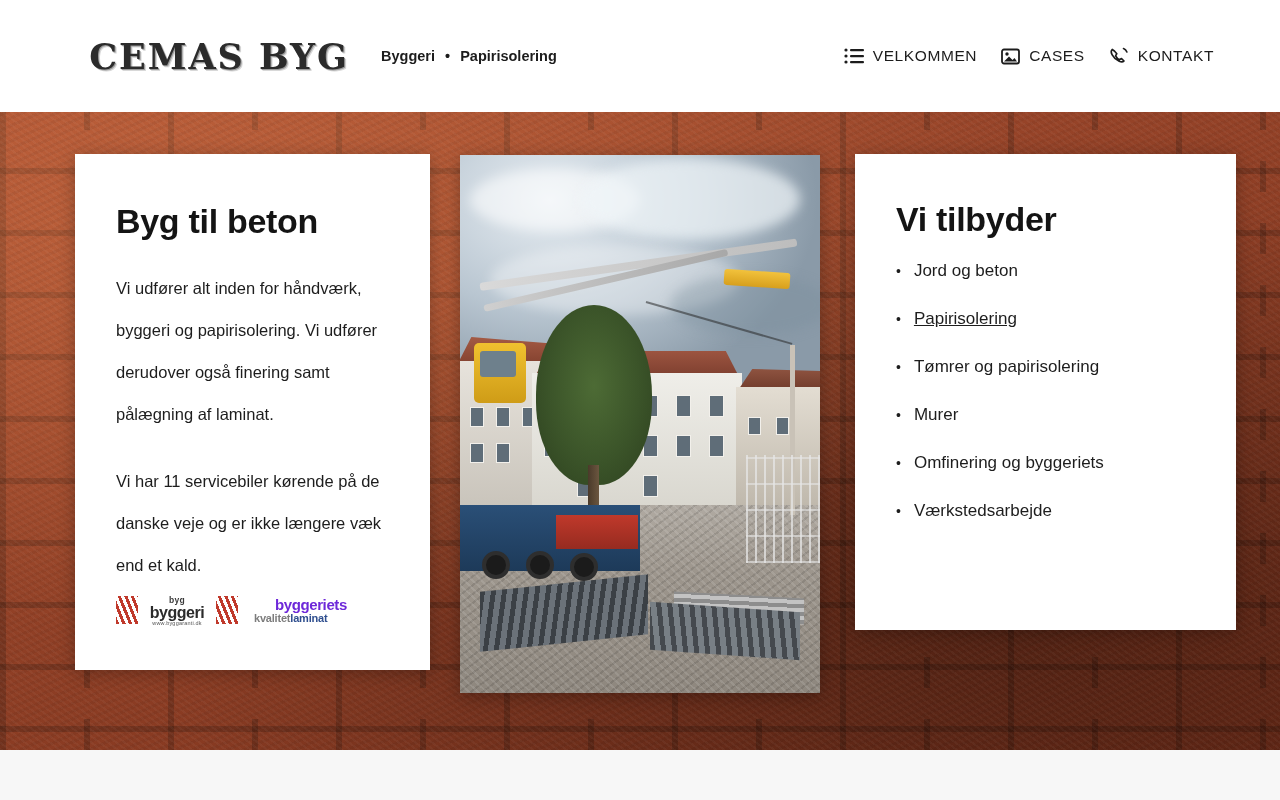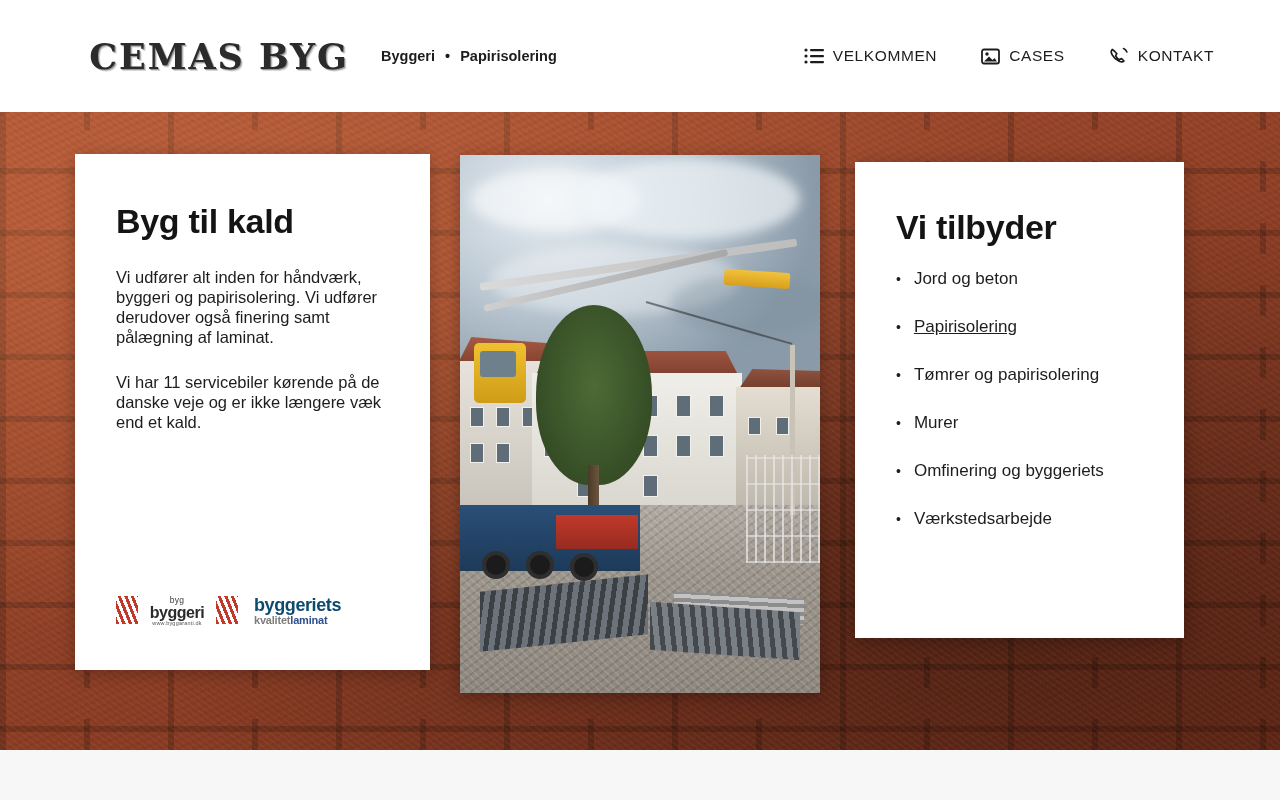--- a/index.html
+++ b/index.html
@@ -33,21 +33,21 @@
     margin-left: 17px;
     font-size: 14.5px;
     font-weight: bold;
     color: #1c1c1c;
     white-space: nowrap;
   }
   .tagline .sep { margin: 0 6px; }
 
   .nav {
     margin-left: auto; margin-right: 70px;
-    display: flex; align-items: center; gap: 44px; text-align: right;
+    display: flex; align-items: center; gap: 24px; text-align: right;
   }
   .nav-item {
     display: flex; align-items: center; gap: 9px;
     font-size: 15.5px;
     letter-spacing: 0.6px;
     color: #1c1c1c;
     cursor: pointer;
     white-space: nowrap;
   }
   .nav-item svg { display: block; }
@@ -92,33 +92,33 @@
       repeating-linear-gradient(-24deg, rgba(0,0,0,0.045) 0 3px, transparent 3px 7px);
   }
 
   
   .card {
     position: absolute;
     background: #ffffff;
     box-shadow: 0 3px 16px rgba(0,0,0,0.28);
   }
   #left-card  { left: 75px;  top: 42px;  width: 355px; height: 516px; }
-  #right-card { left: 855px; top: 50px;  width: 329px; height: 476px; }
+  #right-card { left: 855px; top: 42px;  width: 381px; height: 476px; }
 
   .card-inner-left { padding: 48px 40px 0 41px; }
   .card-title {
     font-size: 34px;
     font-weight: bold;
     color: #141414;
     letter-spacing: -0.3px;
     margin-bottom: 26px;
   }
   .card-p {
     font-size: 16.5px;
-    line-height: 20px;
+    line-height: 42px;
     color: #1d1d1d;
     margin-bottom: 25px;
     max-width: 278px;
   }
   .badges {
     position: absolute;
     left: 41px; bottom: 42px;
     display: flex; align-items: center; gap: 16px;
   }
 
@@ -134,27 +134,27 @@
     background-image: repeating-linear-gradient(68deg,
       #c0392b 0 3px, #ffffff 3px 6px);
   }
   .stripes.l { left: 0; }
   .stripes.r { right: 0; }
   .garanti-text {
     position: absolute; left: 24px; right: 24px;
     text-align: center;
     line-height: 1;
   }
-  .garanti-text .t1 { font-size: 8.5px; font-weight: normal; color: #3a3a3a; letter-spacing: 0.3px; }
+  .garanti-text .t1 { font-size: 8.5px; font-weight: bold; color: #3a3a3a; letter-spacing: 0.3px; }
   .garanti-text .t2 { font-size: 16px; font-weight: bold; color: #2b2b2b; letter-spacing: -0.5px; }
   .garanti-text .t3 { font-size: 5.5px; color: #555; letter-spacing: 0.2px; }
 
   
   .badge-kk { width: 145px; line-height: 1.05; }
-  .badge-kk .k1 { font-size: 18px; font-weight: bold; color: #0c4a6e; letter-spacing: -0.4px; }
+  .badge-kk .k1 { font-size: 15px; font-weight: bold; color: #6d28d9; letter-spacing: -0.4px; margin-left: 21px; }
   .badge-kk .k2 { font-size: 11px; font-weight: bold; color: #7d7d7d; letter-spacing: -0.2px; }
   .badge-kk .k2 .hl { color: #2f4f8f; }
 
   
   .card-inner-right { padding: 46px 30px 0 41px; }
   .offer-title {
     font-size: 34px; font-weight: bold; color: #141414;
     margin-bottom: 22px; letter-spacing: -0.3px;
   }
   .offer-list { list-style: none; }
@@ -378,21 +378,21 @@
   </nav>
 </div>
 
 <div class="hero">
   <div class="brick-bg"></div>
   <div class="brick-shade"></div>
   <div class="brick-noise"></div>
 
   <div class="card" id="left-card">
     <div class="card-inner-left">
-      <h1 class="card-title">Byg til kald</h1>
+      <h1 class="card-title">Byg til beton</h1>
       <p class="card-p">Vi udfører alt inden for håndværk, byggeri og papirisolering. Vi udfører derudover også finering samt pålægning af laminat.</p>
       <p class="card-p">Vi har 11 servicebiler kørende på de danske veje og er ikke længere væk end et kald.</p>
     </div>
 
     <div class="badges">
       <div class="badge-garanti">
         <div class="stripes l"></div>
         <div class="stripes r"></div>
         <div class="garanti-text">
           <div class="t1">byg</div>

